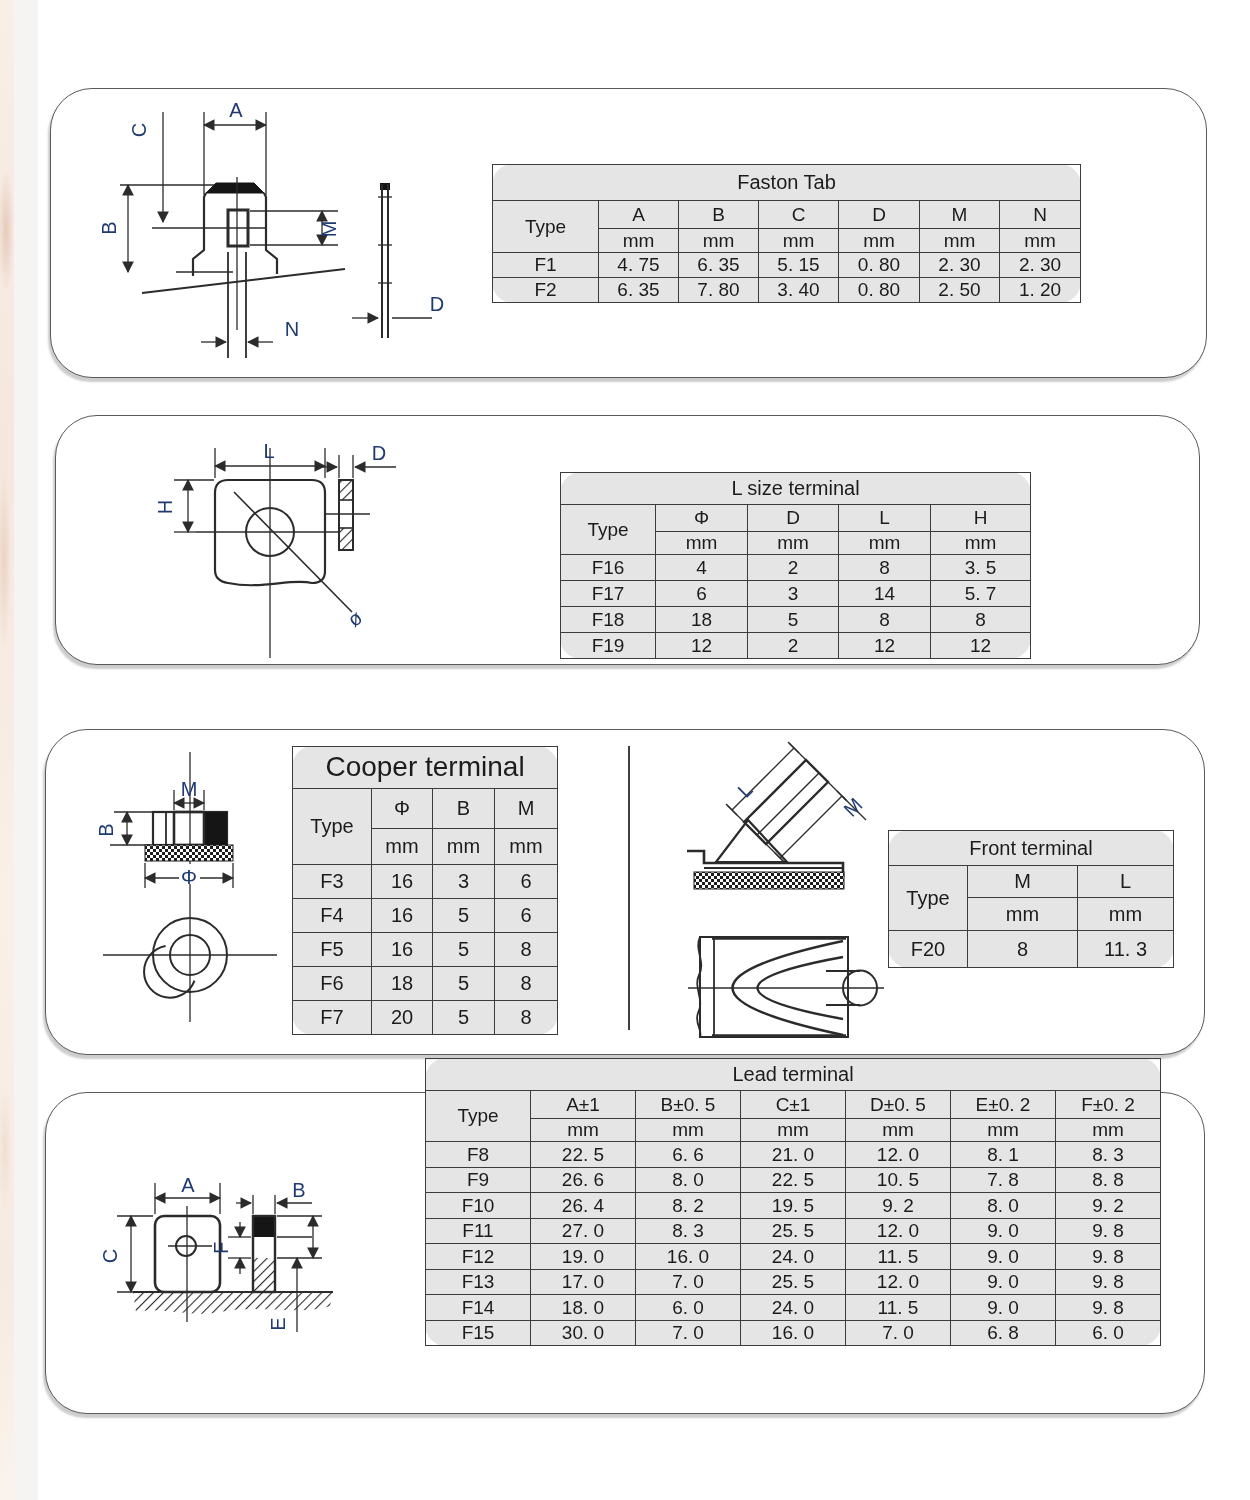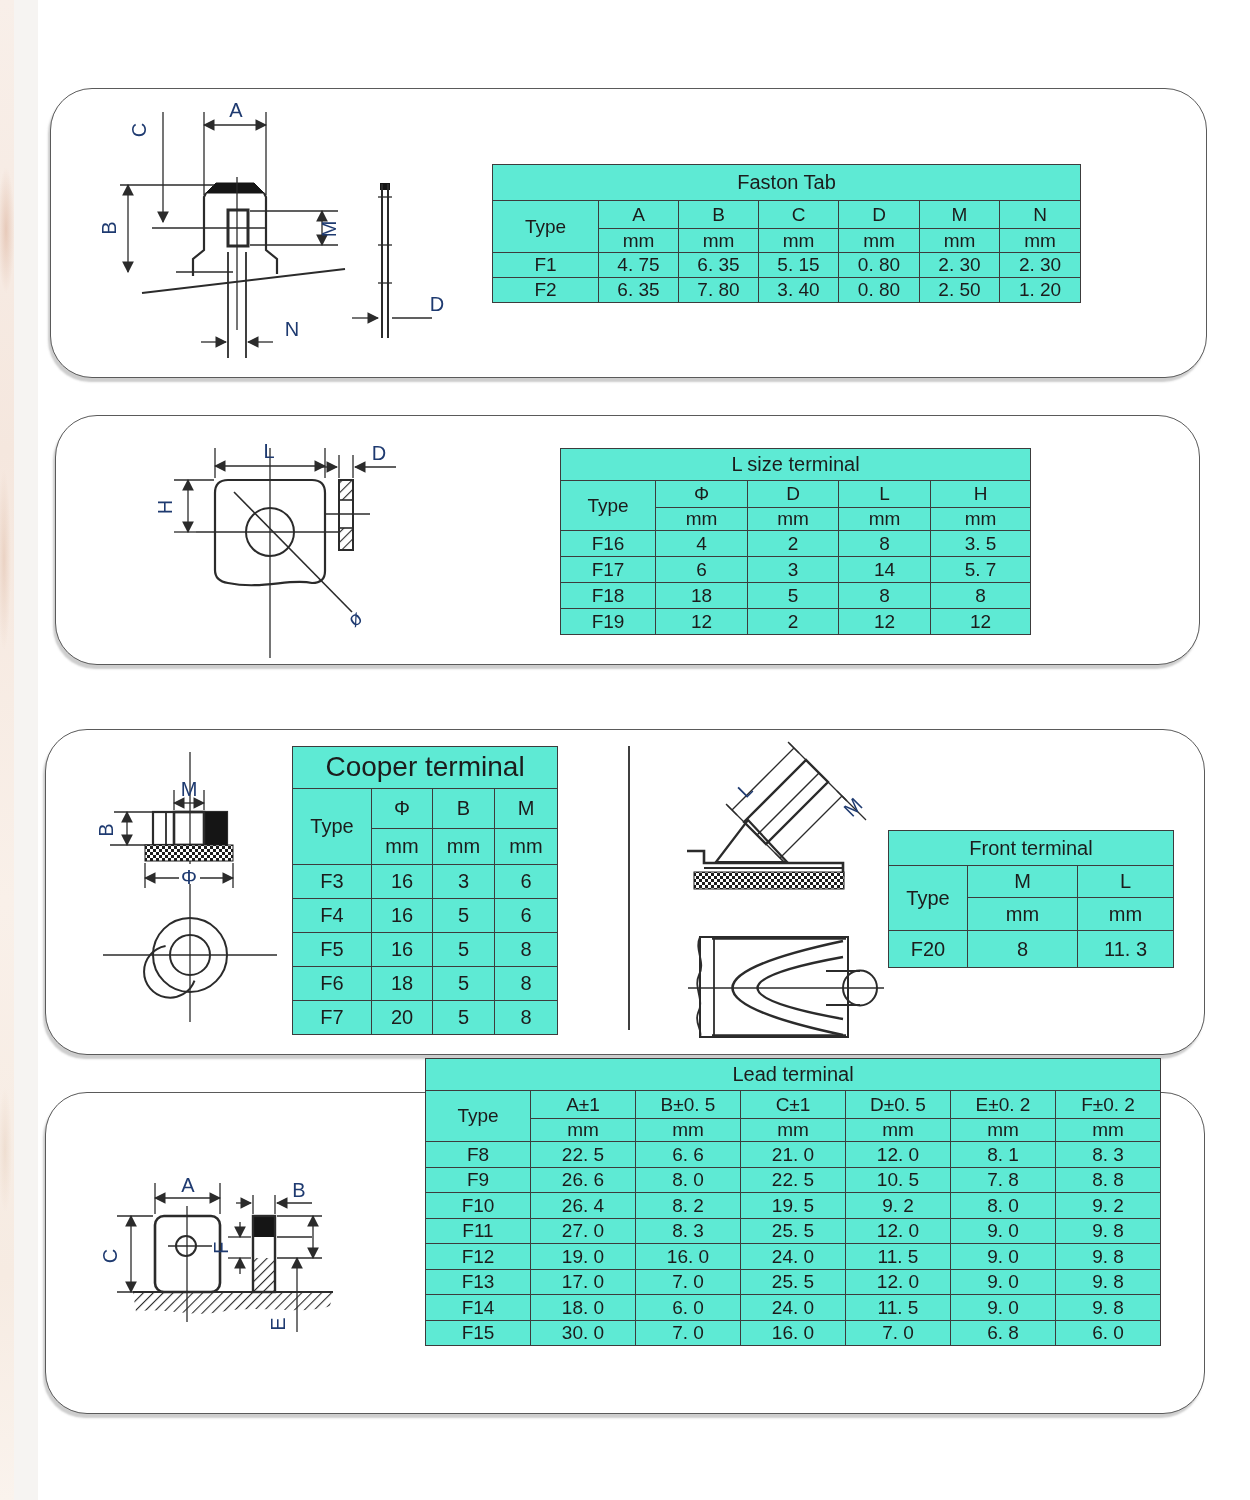--- a/index.html
+++ b/index.html
@@ -24,21 +24,21 @@
     border:1.6px solid #5a5a5a; border-radius:42px;
     box-shadow:-2px 4px 2px rgba(145,145,145,.45);
   }
   .panel-divider { position:absolute; background:#3f3f3f; }
   svg.diagram { position:absolute; overflow:visible; }
   svg .obj  { stroke:#2b2b2b; fill:none; }
   svg .dim  { stroke:#2b2b2b; stroke-width:1.3; fill:none; }
   svg text.lbl { fill:#1e3a70; font-size:20px; font-family:"Liberation Sans",sans-serif; text-anchor:middle; }
   table.spec {
     position:absolute; border-collapse:collapse; table-layout:fixed;
-    background:#5eead4; text-align:center;
+    background:#e5e5e5; text-align:center;border-radius:21px;
   }
   .spec td { border:1.7px solid #3c3c3c; font-size:19px; padding:0; vertical-align:middle; line-height:1.02; }
   .spec .t-title { font-size:20px; }
   
   .tbl-faston .t-title{height:36px} .tbl-faston .t-col{height:28px} .tbl-faston .t-unit{height:24px} .tbl-faston .t-val{height:25px}
   .tbl-lsize  .t-title{height:32px} .tbl-lsize  .t-col{height:27px} .tbl-lsize  .t-unit{height:23px} .tbl-lsize  .t-val{height:26px}
   .tbl-cooper .t-title{height:42px; font-size:28px} .tbl-cooper .t-col{height:40px} .tbl-cooper .t-unit{height:36px} .tbl-cooper .t-val{height:34px}
   .tbl-cooper td{font-size:20px}
   .tbl-front  .t-title{height:35px} .tbl-front  .t-col{height:32px} .tbl-front  .t-unit{height:33px} .tbl-front  .t-val{height:37px}
   .tbl-front td{font-size:20px}
@@ -308,21 +308,21 @@
           <td class="t-val">6. 35</td>
           <td class="t-val">7. 80</td>
           <td class="t-val">3. 40</td>
           <td class="t-val">0. 80</td>
           <td class="t-val">2. 50</td>
           <td class="t-val">1. 20</td>
         </tr>
       </tbody>
     </table>
 
-  <table class="spec tbl-lsize" style="left:560px;top:448px;width:470px">
+  <table class="spec tbl-lsize" style="left:560px;top:472px;width:470px">
       <colgroup>
         <col style="width:95px">
         <col style="width:92px">
         <col style="width:91px">
         <col style="width:92px">
         <col style="width:100px">
       </colgroup>
       <tbody>
         <tr>
           <td class="t-title" colspan="5">L size terminal</td>

